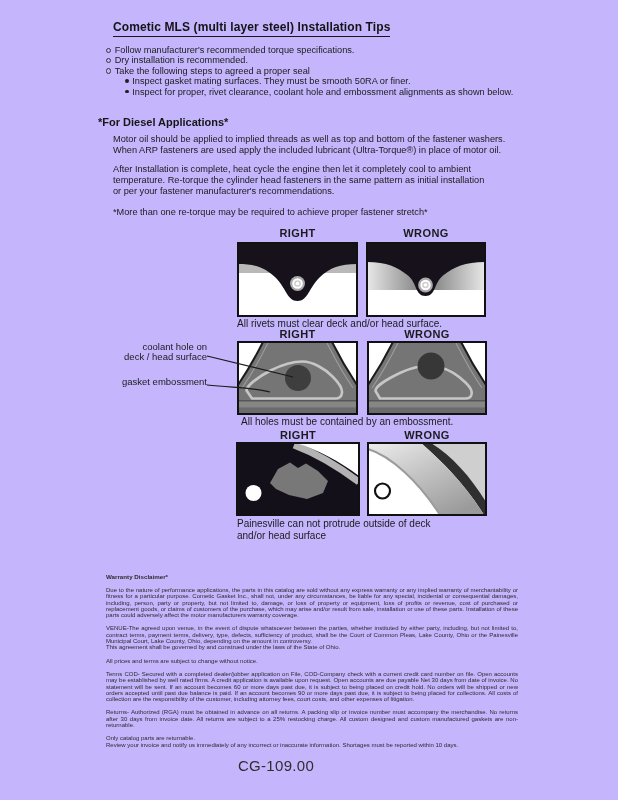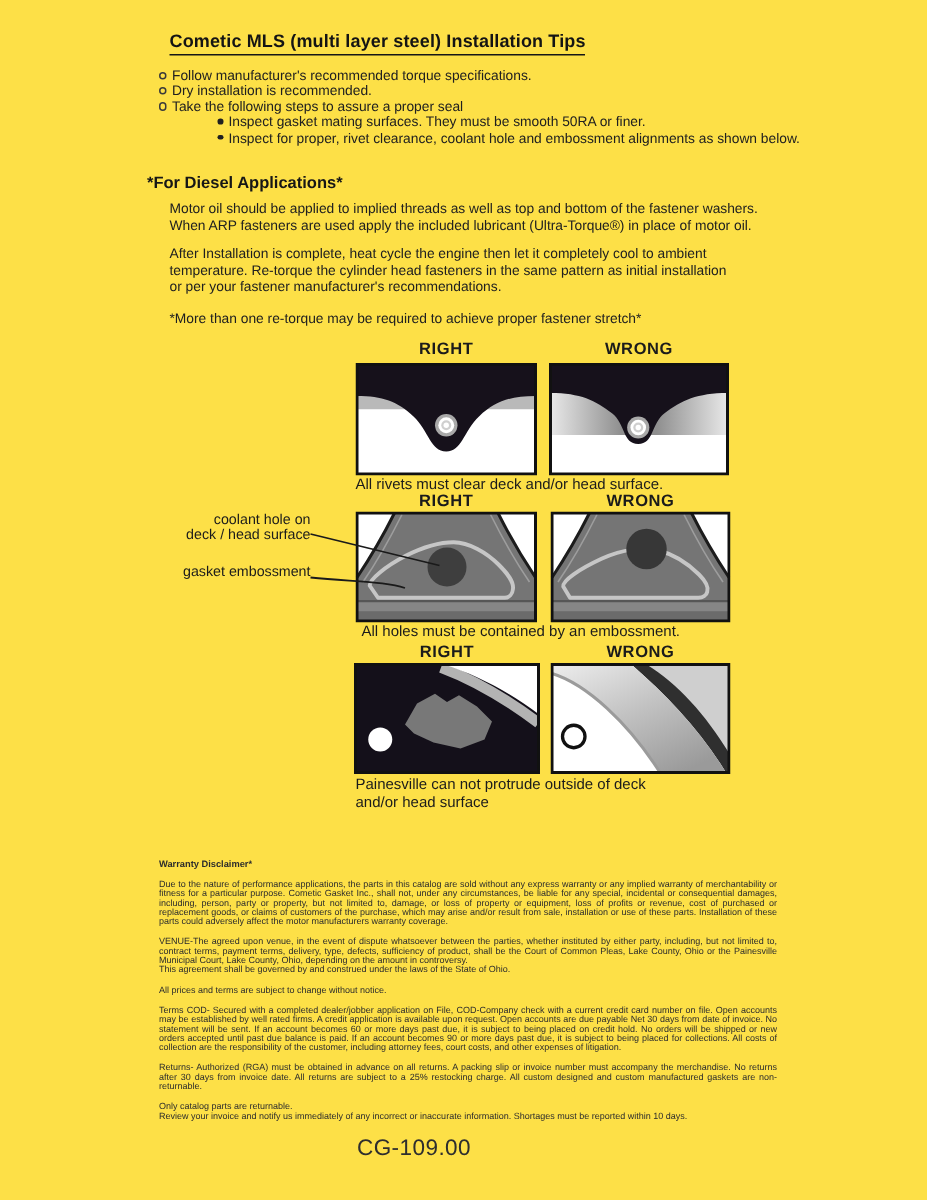--- a/index.html
+++ b/index.html
@@ -1,32 +1,32 @@
 <!DOCTYPE html>
 <html><head>
 <meta charset="utf-8">
 <style>
   html,body{margin:0;padding:0;background:#e9e9e9;}
   .page{
-    position:relative;width:618px;height:800px;background:#fde047;
+    position:relative;width:618px;height:800px;background:#c4b5fd;
     font-family:"Liberation Sans","DejaVu Sans",sans-serif;color:#1e1e1e;
     overflow:hidden;margin:0 auto;
   }
   .abs{position:absolute;}
 
   .title{
     left:113px;top:20px;font-size:12px;font-weight:bold;color:#141414;
     border-bottom:1.5px solid #161616;padding-bottom:1.5px;letter-spacing:.1px;
   }
 
   .tips{left:106px;top:45px;font-size:9.2px;line-height:10.4px;color:#202020;}
   .tip-row{display:flex;align-items:flex-start;}
   .marker-circle{width:3.2px;height:3.2px;border:1px solid #3a3a3a;border-radius:50%;flex:0 0 auto;margin:2.6px 3.5px 0 0;}
   .marker-dot{width:3.8px;height:3.8px;background:#202020;border-radius:50%;flex:0 0 auto;margin:3px 3.5px 0 0;}
-  .sub{margin-left:39px;}
+  .sub{margin-left:19px;}
 
   .diesel-heading{left:98px;top:116px;font-size:11px;font-weight:bold;color:#161616;}
   .para{left:113px;font-size:9.2px;line-height:10.8px;color:#202020;}
 
   .dlabel{font-size:11px;font-weight:bold;letter-spacing:.4px;text-align:center;color:#1b1b1b;}
   .caption{font-size:10px;line-height:12px;color:#1b1b1b;}
   .panel{display:block;}
   .callout{font-size:9.5px;line-height:10.3px;text-align:right;color:#1b1b1b;}
 
   .legal{left:106px;top:573px;width:412px;color:#2c2c2c;}
@@ -50,21 +50,21 @@
     <div class="tip-row">
       <span class="marker-circle"></span>
       <span>Follow manufacturer's recommended torque specifications.</span>
     </div>
     <div class="tip-row">
       <span class="marker-circle"></span>
       <span>Dry installation is recommended.</span>
     </div>
     <div class="tip-row">
       <span class="marker-circle"></span>
-      <span>Take the following steps to assure a proper seal</span>
+      <span>Take the following steps to agreed a proper seal</span>
     </div>
     <div class="tip-row sub">
       <span class="marker-dot"></span>
       <span>Inspect gasket mating surfaces.  They must be smooth 50RA or finer.</span>
     </div>
     <div class="tip-row sub">
       <span class="marker-dot"></span>
       <span>Inspect for proper, rivet clearance, coolant hole and embossment alignments as shown below.</span>
     </div>
   </div>

